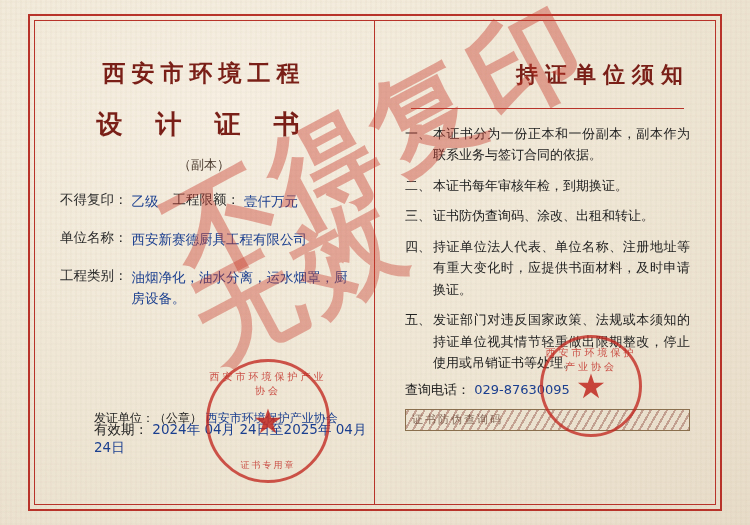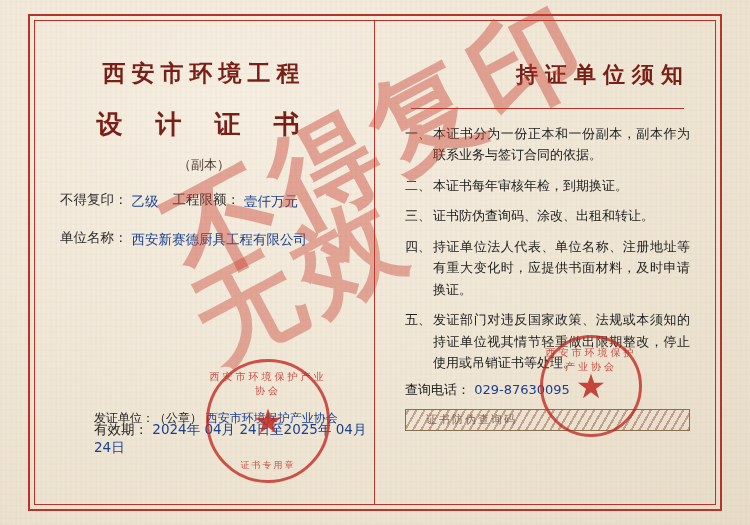--- a/index.html
+++ b/index.html
@@ -81,21 +81,21 @@
     position:absolute;left:30px;right:26px;bottom:74px;
     color:#222;font-size:13px;
   }
   .contact .num{color:#1b3f8f;}
   .stamp-line{
     margin-top:10px;border:1px solid #8a6f4e;height:20px;
     background:repeating-linear-gradient(-60deg, rgba(120,40,30,.35) 0 2px, rgba(255,255,255,0) 2px 7px);
     position:relative;
   }
   .stamp-line span{
-    position:absolute;left:20px;top:2px;font-size:11px;color:#6b4a3a;opacity:.8;
+    position:absolute;left:6px;top:2px;font-size:11px;color:#6b4a3a;opacity:.8;
     letter-spacing:2px;
   }
 
   .issuer{
     position:absolute;left:60px;bottom:78px;color:#222;font-size:12px;
   }
   .issuer .v{color:#1b3f8f;}
   .valid{
     position:absolute;left:60px;bottom:48px;color:#222;font-size:13.5px;
   }
@@ -162,20 +162,24 @@
       <span class="val" style="flex:0 0 auto;">乙级</span>
       <span class="inline-lbl">工程限额：</span>
       <span class="val">壹仟万元</span>
     </div>
 
     <div class="field">
       <span class="lbl">单位名称：</span>
       <span class="val">西安新赛德厨具工程有限公司</span>
     </div>
 
+    <div class="field">
+      <span class="lbl">工程类别：</span>
+      <span class="val two">油烟净化，油水分离，运水烟罩，厨房设备。</span>
+    </div>
 
     <div class="issuer">
       <span>发证单位：（公章）</span>
       <span class="v">西安市环境保护产业协会</span>
     </div>
 
     <div class="valid">
       <span>有效期：</span>
       <span class="v">2024年  04月  24日至2025年  04月  24日</span>
     </div>

